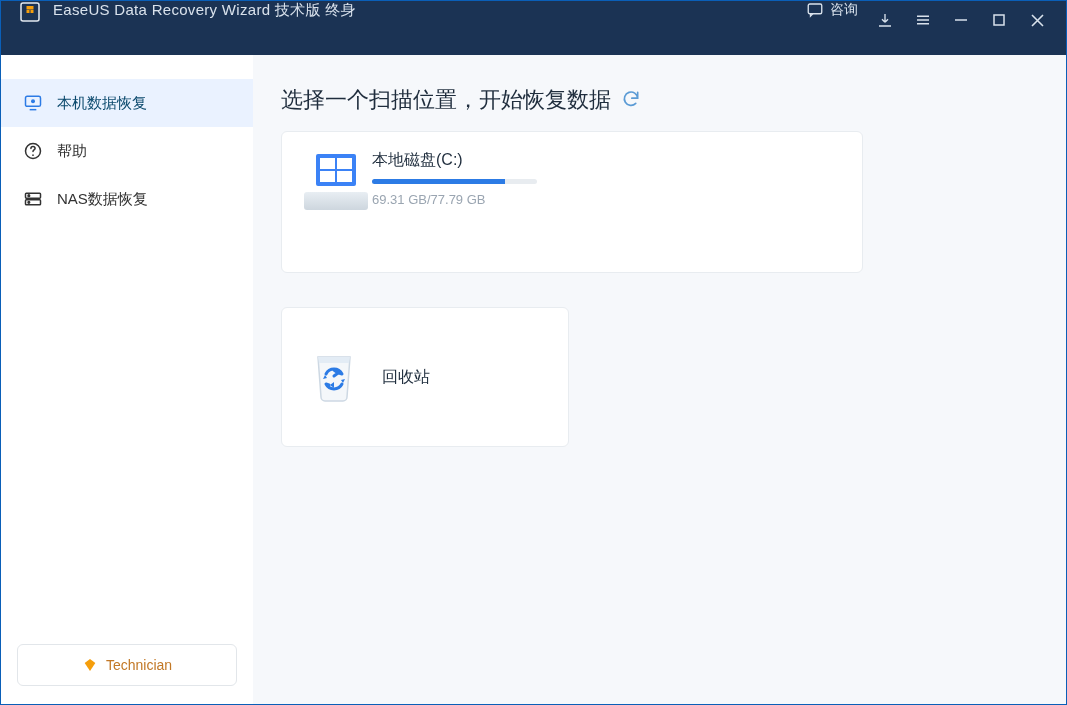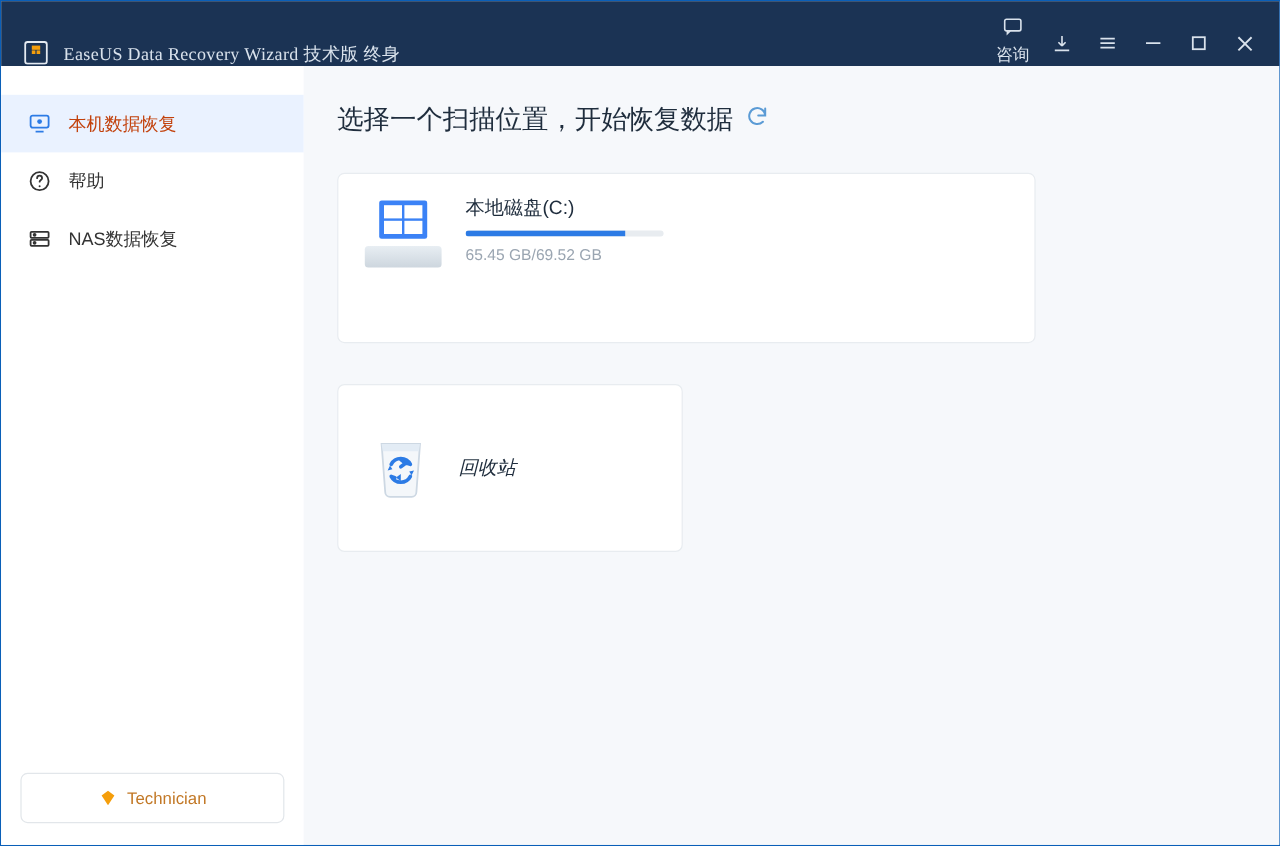--- a/index.html
+++ b/index.html
@@ -1,48 +1,48 @@
 <!DOCTYPE html>
 <html><head>
 <meta charset="utf-8">
 <style>
 * { margin: 0; padding: 0; box-sizing: border-box; }
 body { font-family: "Microsoft YaHei", "Segoe UI", sans-serif; background: #f5f5f5; overflow: hidden; }
 .window { width: 1067px; height: 705px; background: #fff; border: 1px solid #0a5fb8; display: flex; flex-direction: column; }
-.titlebar { height: 54px; background: #1b3354; display: flex; align-items: flex-end; padding: 0 10px 0 18px; color: #d9e2ec; font-family: Liberation Serif, serif; }
+.titlebar { height: 54px; background: #1b3354; display: flex; align-items: flex-start; padding: 0 10px 0 18px; color: #d9e2ec; }
 .titlebar .logo { width: 22px; height: 22px; display: flex; align-items: center; justify-content: center; margin-right: 12px; }
 .titlebar .title { font-size: 15px; letter-spacing: 0.3px; }
 .titlebar .spacer { flex: 1; }
 .tb-btn { width: 38px; height: 38px; display: flex; align-items: center; justify-content: center; cursor: pointer; color: #d9e2ec; }
 .tb-btn svg { display: block; }
-.tb-chat { display: flex; align-items: center; gap: 6px; padding: 0 8px; cursor: pointer; font-size: 14px; flex-direction: column; }
+.tb-chat { display: flex; align-items: center; gap: 6px; padding: 0 8px; cursor: pointer; font-size: 14px; }
 .body { flex: 1; display: flex; background: #f6f8fb; }
 .sidebar { width: 252px; background: #fff; display: flex; flex-direction: column; padding-top: 24px; }
 .side-item { display: flex; align-items: center; gap: 14px; padding: 14px 22px; font-size: 15px; color: #333; cursor: pointer; }
-.side-item.active { background: #eaf2ff; color: #c2410c; }
+.side-item.active { background: #eaf2ff; color: #0c4a6e; }
 .side-item .icon { width: 20px; height: 20px; display: flex; align-items: center; justify-content: center; }
 .side-spacer { flex: 1; }
 .footer-tag { margin: 0 16px 18px; height: 42px; border: 1px solid #e2e6ea; border-radius: 6px; display: flex; align-items: center; justify-content: center; gap: 8px; font-size: 14px; color: #c27826; cursor: pointer; background: #fff; }
 .main { flex: 1; padding: 30px 30px 20px 28px; overflow-y: auto; }
-.main-title { font-size: 22px; color: #1f2d3d; display: flex; align-items: center; gap: 10px; margin-bottom: 29px; }
+.main-title { font-size: 22px; color: #1f2d3d; display: flex; align-items: flex-end; gap: 10px; margin-bottom: 16px; }
 .refresh-icon { color: #5b9bd5; cursor: pointer; }
 .section-label { font-size: 14px; color: #9aa5b1; margin: 0 0 14px 4px; }
 .cards-row { display: flex; gap: 16px; margin-bottom: 34px; }
 .card { background: #fff; border: 1px solid #e8ecf0; border-radius: 6px; cursor: pointer; }
-.disk-card { width: 582px; height: 142px; padding: 18px 22px; display: flex; gap: 20px; align-items: flex-start; }
+.disk-card { width: 582px; height: 142px; padding: 18px 22px; display: flex; gap: 4px; align-items: flex-start; }
 .disk-icon { width: 64px; height: 56px; position: relative; margin-top: 4px; }
 .disk-top { width: 40px; height: 32px; background: #3b82f6; border-radius: 2px; position: absolute; left: 12px; top: 0; display: grid; grid-template-columns: 1fr 1fr; grid-template-rows: 1fr 1fr; gap: 2px; padding: 4px; }
 .disk-top div { background: #fff; }
 .disk-base { width: 64px; height: 18px; background: linear-gradient(180deg, #e8eef3, #cdd6de); border-radius: 3px; position: absolute; bottom: 0; left: 0; }
 .disk-info { flex: 1; }
 .disk-name { font-size: 16px; color: #1f2d3d; margin-bottom: 8px; }
 .progress { width: 165px; height: 5px; background: #e8ecf0; border-radius: 3px; overflow: hidden; margin-bottom: 8px; }
 .progress-fill { height: 100%; background: #2c7be5; }
 .disk-size { font-size: 13px; color: #9aa5b1; }
-.loc-card { width: 288px; height: 140px; display: flex; align-items: center; gap: 20px; padding: 0 24px; font-style: italic; }
+.loc-card { width: 288px; height: 140px; display: flex; align-items: center; gap: 20px; padding: 0 24px; }
 .loc-icon { width: 56px; height: 56px; display: flex; align-items: center; justify-content: center; }
 .loc-label { font-size: 16px; color: #1f2d3d; }
 </style>
 </head>
 <body>
 
 <div class="window">
   <div class="titlebar">
     <div class="logo">
       <svg width="20" height="20" viewBox="0 0 20 20">
@@ -150,21 +150,21 @@
                 <div></div>
               </div>
             <div class="disk-base"></div>
           </div>
           <div class="disk-info">
             <div class="disk-name">本地磁盘(C:)</div>
             <div class="progress">
               <div class="progress-fill" id="disk-fill" style="width: 80.6%;"></div>
             </div>
             <div class="disk-size">
-              <span>65.45 GB</span><span>/</span><span>69.52 GB</span>
+              <span>69.31 GB</span><span>/</span><span>77.79 GB</span>
             </div>
           </div>
         </div>
       </div>
 
       <div class="cards-row">
         <div class="card loc-card">
           <div class="loc-icon">
             <svg width="52" height="56" viewBox="0 0 52 56">
                 <path d="M10 8 h32 l-3 40 a4 4 0 01-4 4 H17 a4 4 0 01-4-4 z" fill="#f4f7fa" stroke="#cdd8e3" stroke-width="1.5"></path>

